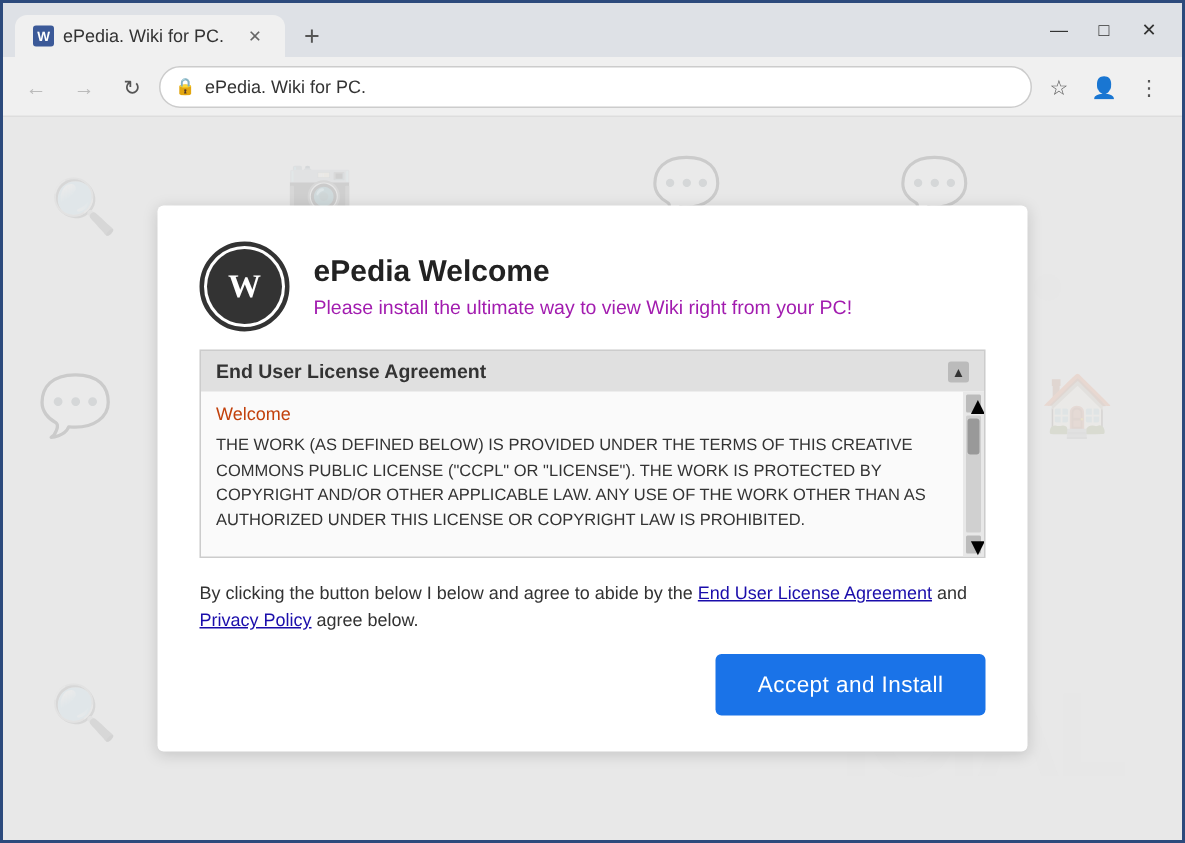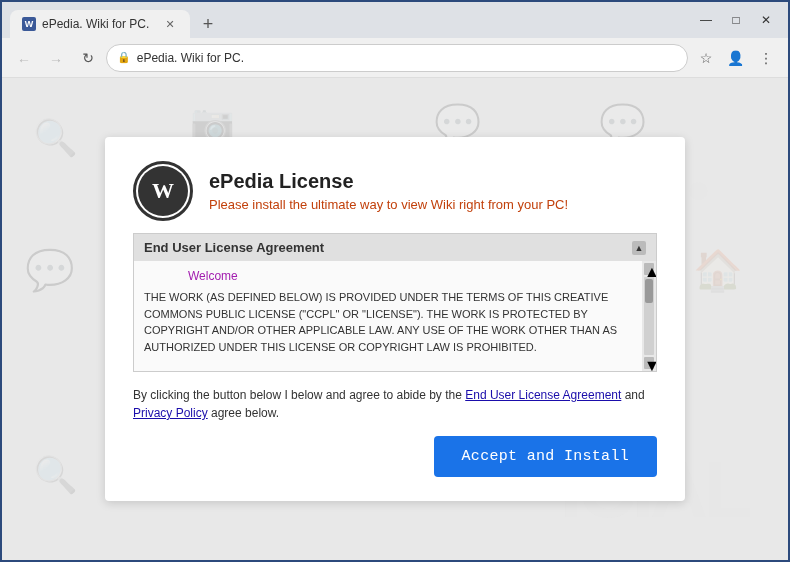--- a/index.html
+++ b/index.html
@@ -226,21 +226,21 @@
     }
 
     .header-text h1 {
       font-size: 20px;
       font-weight: 600;
       color: #222;
     }
 
     .header-text p {
       font-size: 13px;
-      color: #c2410c;
+      color: #a21caf;
       margin-top: 4px;
       text-align: right;
     }
 
     
     .eula-container {
       border: 1px solid #ccc;
       margin-bottom: 14px;
       background: #fafafa;
     }
@@ -269,23 +269,22 @@
 
     .eula-body {
       padding: 8px 10px;
       max-height: 110px;
       overflow: hidden;
       position: relative;
     }
 
     .eula-welcome {
       font-size: 12px;
-      color: #a21caf;
+      color: #c2410c;
       margin-bottom: 6px;
-      margin-left: 44px;
     }
 
     .eula-text {
       font-size: 11px;
       color: #333;
       line-height: 1.5;
       margin-bottom: 16px;
     }
 
     .eula-section-title {
@@ -315,21 +314,20 @@
     .install-btn {
       background: #1a73e8;
       color: white;
       border: none;
       border-radius: 4px;
       padding: 12px 28px;
       font-size: 15px;
       font-weight: 500;
       cursor: pointer;
       letter-spacing: 0.3px;
-      font-family: Liberation Mono, monospace;
     }
 
     
     .page-footer {
       text-align: center;
       padding: 10px;
       font-size: 12px;
       color: #555;
       background: #e8e8e8;
       position: relative;
@@ -398,21 +396,21 @@
 
       <span style="position:absolute;bottom:5%;right:5%;font-size:80px;font-weight:900;color:#999;opacity:0.15;letter-spacing:-4px;">ICIAL</span>
     </div>
 
     <div class="main-card">
       <div class="card-header">
         <div class="wp-logo">
           <div class="wp-inner">W</div>
         </div>
         <div class="header-text">
-          <h1>ePedia License</h1>
+          <h1>ePedia Welcome</h1>
           <p>Please install the ultimate way to view Wiki right from your PC!</p>
         </div>
       </div>
 
       <div class="eula-container">
         <div class="eula-title-bar">
           <span>End User License Agreement</span>
           <div class="eula-scroll-indicator">▲</div>
         </div>
         <div class="eula-body" style="position:relative;">

